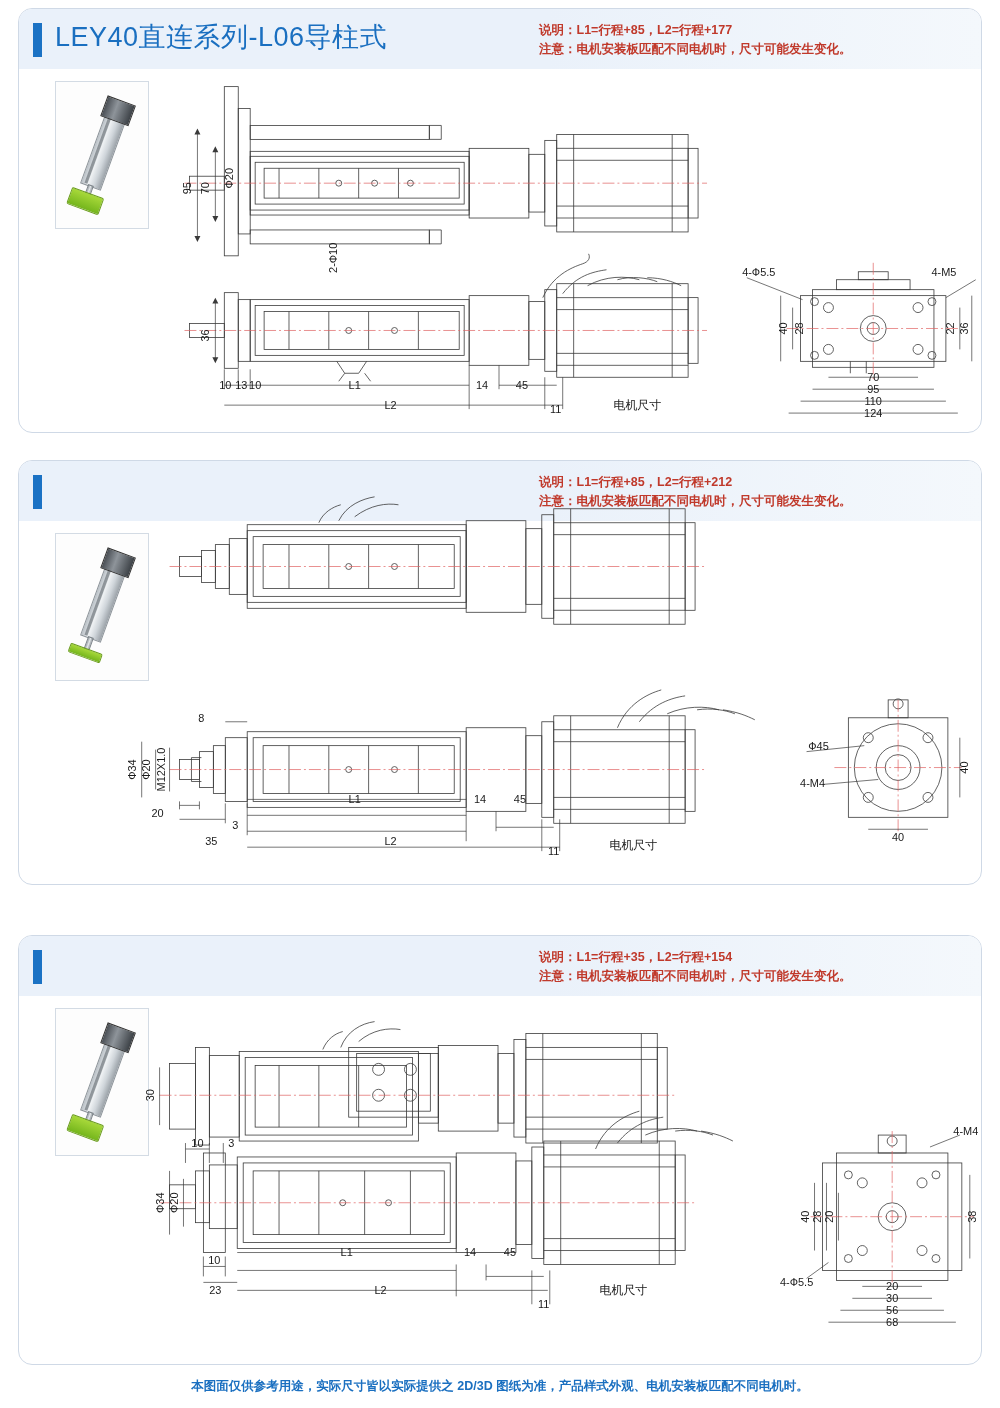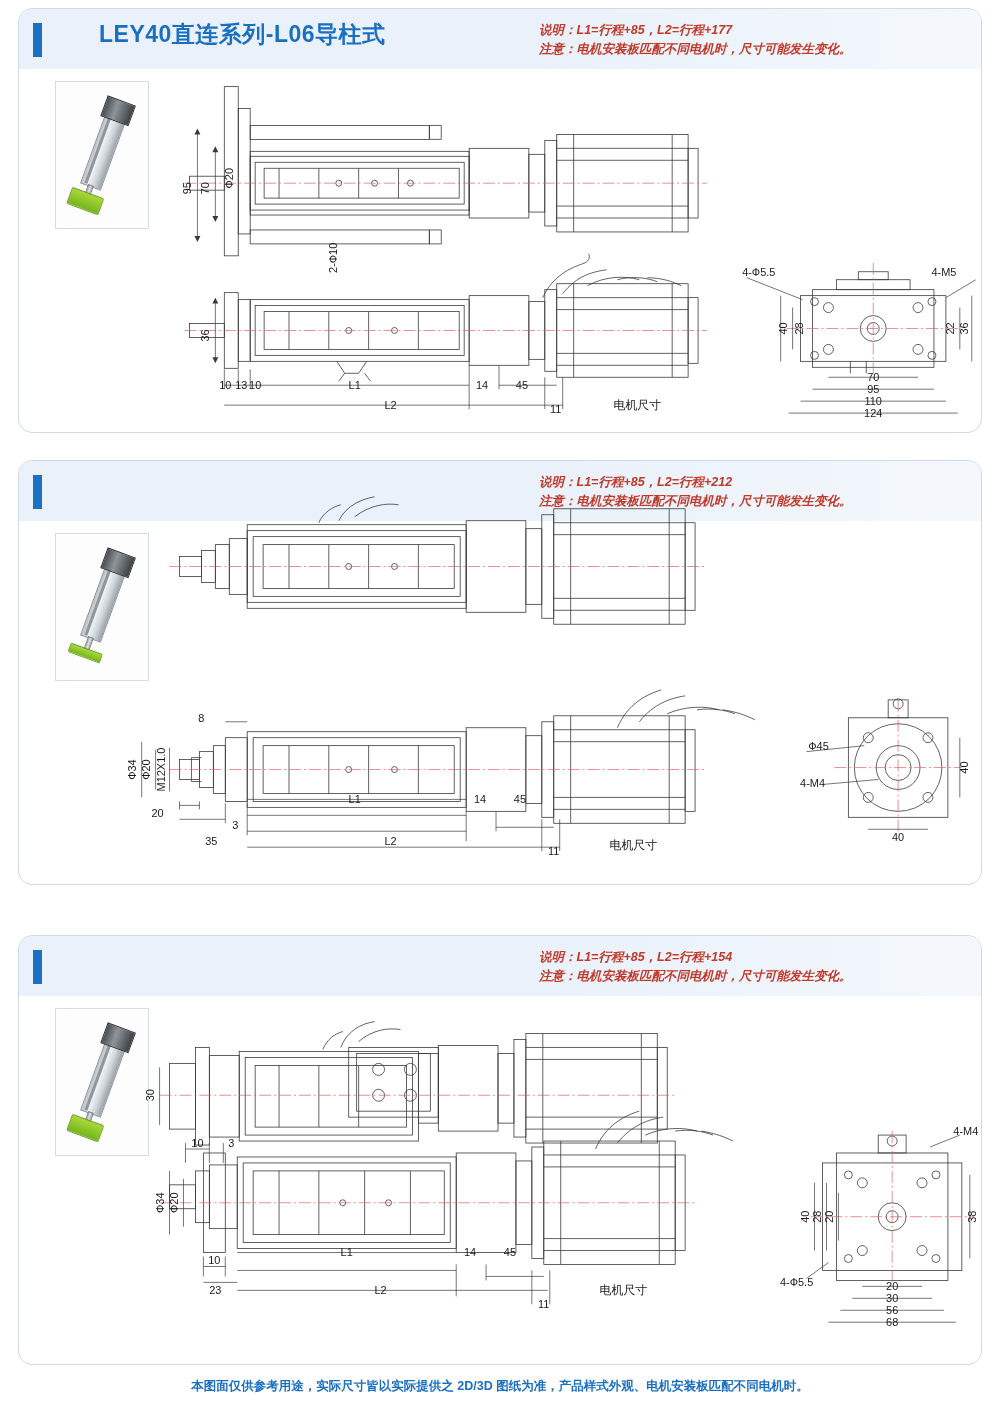--- a/index.html
+++ b/index.html
@@ -39,36 +39,34 @@
   }
   .hdr-bar {
     position: absolute;
     left: 14px; top: 14px;
     width: 9px; height: 34px;
     background: #1b72c4;
   }
   .hdr-title {
     position: absolute;
     left: 36px; top: 10px;
-    font-size: 23px;
-    font-weight: bold;
+    font-size: 27px;
+    font-weight: normal;
     color: #1a6fc0;
     letter-spacing: 0.5px;
     white-space: nowrap;
-    margin-left: 44px;
   }
   .hdr-note {
     position: absolute;
     left: 520px; top: 12px;
     font-size: 12.5px;
     line-height: 19px;
     color: #c0392b;
     font-weight: bold;
     white-space: nowrap;
-    font-style: italic;
   }
   .hdr-note .line2 { display: block; }
 
   .photo-box {
     position: absolute;
     left: 36px;
     width: 94px;
     height: 148px;
     border: 1px solid #d3dbe4;
     background: #fdfdfd;
@@ -460,21 +458,21 @@
         <text x="952" y="308" transform="rotate(-90 952 308)" text-anchor="middle">40</text>
         <text x="882" y="382" text-anchor="middle">40</text>
       </g>
     </svg>
   </div>
 
   <div class="panel" id="panel3">
     <div class="hdr">
       <div class="hdr-bar"></div>
       <div class="hdr-note">
-        <span>说明：L1=行程+85，L2=行程+154</span>
+        <span>说明：L1=行程+35，L2=行程+154</span>
         <span class="line2">注意：电机安装板匹配不同电机时，尺寸可能发生变化。</span>
       </div>
     </div>
 
     <div class="photo-box" style="top:72px;">
       <div class="photo-inner">
         <div class="act">
           <div class="body"></div>
             <div class="stripe"></div>
             <div class="motor"></div>

